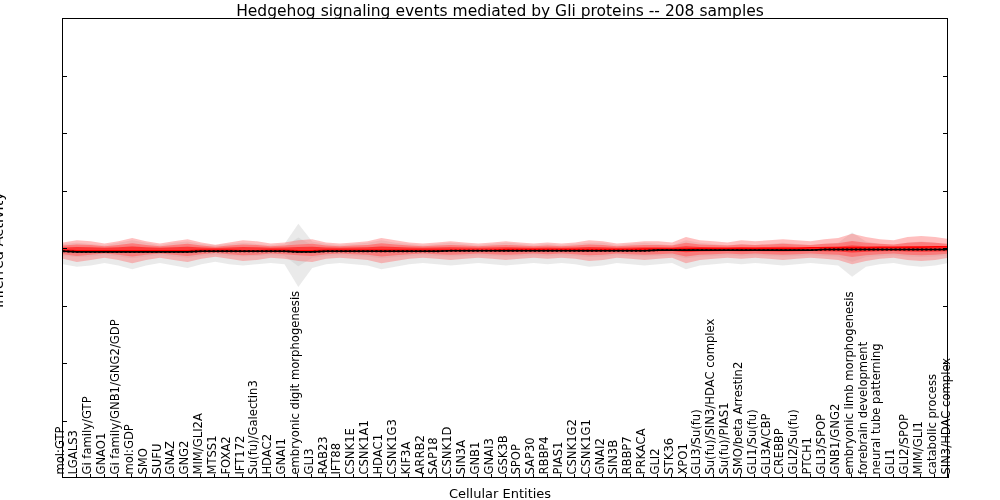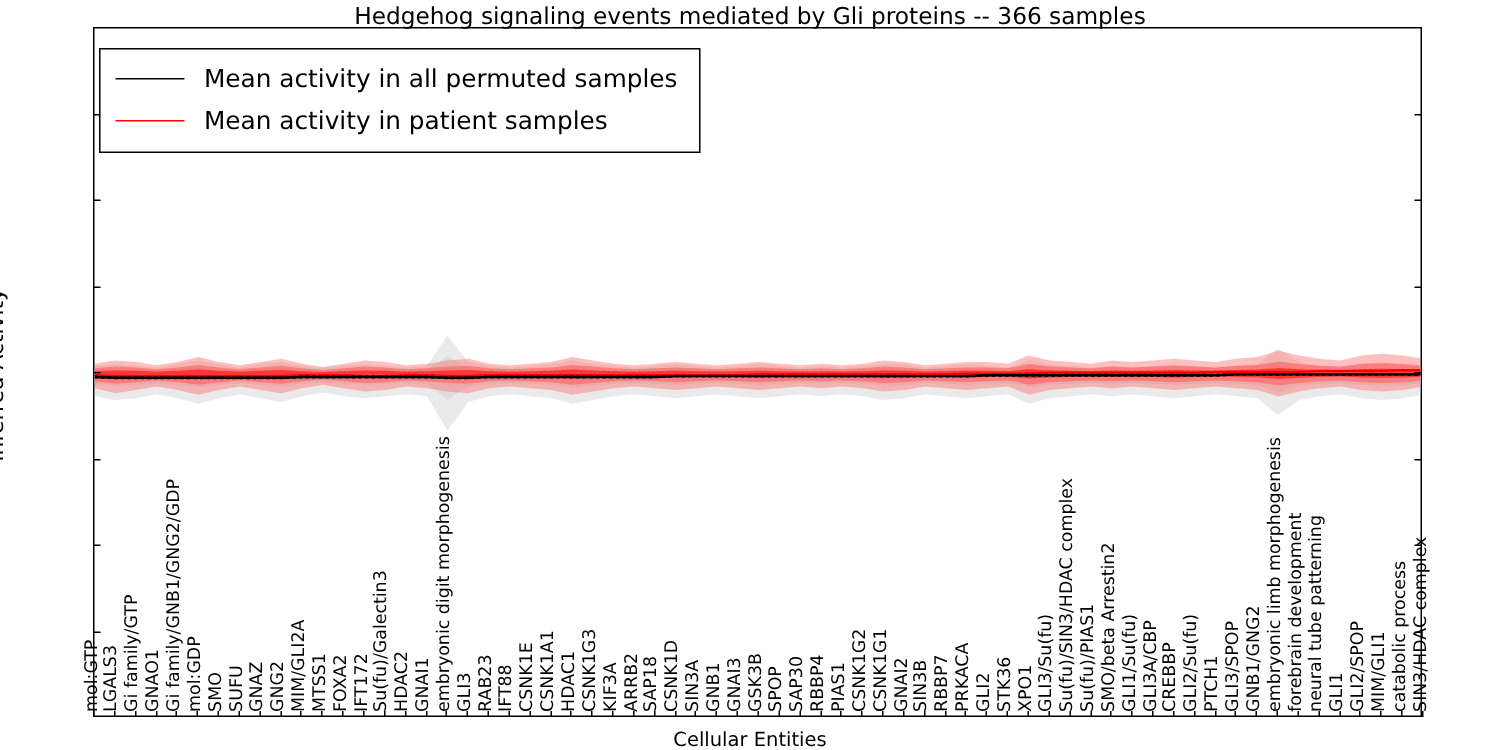--- a/index.html
+++ b/index.html
@@ -50,21 +50,21 @@
   .legline{width:46px;height:0;margin-right:13px;flex:none;}
   .legline.black{border-top:1.4px solid #000;}
   .legline.red{border-top:1.4px solid #ff0000;}
   .legtext{font-size:16.5px;color:#000;white-space:nowrap;}
 </style>
 </head>
 <body>
 
 <div id="fig">
 
-  <div class="title">Hedgehog signaling events mediated by Gli proteins -- 366 samples</div>
+  <div class="title">Hedgehog signaling events mediated by Gli proteins -- 208 samples</div>
 
   <div class="ylabel">Inferred Activity</div>
   <div class="xlabel">Cellular Entities</div>
 
   <div class="axes" id="axes">
     <div class="plotclip">
       <svg class="plotsvg" id="plotsvg" width="886" height="460">
           <polygon points="0.00,224.94 13.84,223.68 27.69,224.94 41.53,226.21 55.38,223.68 69.22,221.15 83.06,223.68 96.91,226.21 110.75,223.68 124.59,222.41 138.44,224.94 152.28,226.21 166.13,224.94 179.97,223.68 193.81,224.94 207.66,226.21 221.50,224.94 235.34,204.70 249.19,222.41 263.03,224.94 276.88,226.21 290.72,224.94 304.56,223.68 318.41,221.15 332.25,223.68 346.09,224.94 359.94,226.21 373.78,224.94 387.63,223.68 401.47,224.94 415.31,226.21 429.16,224.94 443.00,223.68 456.84,224.94 470.69,226.21 484.53,224.94 498.38,226.21 512.22,224.94 526.06,223.68 539.91,223.68 553.75,226.21 567.59,224.94 581.44,223.68 595.28,224.94 609.13,226.21 622.97,221.15 636.81,223.68 650.66,224.94 664.50,226.21 678.34,224.94 692.19,226.21 706.03,224.94 719.88,223.68 733.72,224.94 747.56,226.21 761.41,224.94 775.25,223.68 789.09,213.56 802.94,222.41 816.78,224.94 830.63,226.21 844.47,223.68 858.31,222.41 872.16,223.68 886.00,226.21 886.00,243.91 872.16,246.44 858.31,247.71 844.47,246.44 830.63,243.91 816.78,245.18 802.94,247.71 789.09,257.83 775.25,246.44 761.41,245.18 747.56,243.91 733.72,245.18 719.88,246.44 706.03,245.18 692.19,243.91 678.34,245.18 664.50,243.91 650.66,245.18 636.81,246.44 622.97,250.24 609.13,243.91 595.28,245.18 581.44,246.44 567.59,245.18 553.75,243.91 539.91,246.44 526.06,247.71 512.22,245.18 498.38,243.91 484.53,245.18 470.69,243.91 456.84,245.18 443.00,246.44 429.16,245.18 415.31,243.91 401.47,245.18 387.63,246.44 373.78,245.18 359.94,243.91 346.09,245.18 332.25,247.71 318.41,250.24 304.56,246.44 290.72,245.18 276.88,243.91 263.03,245.18 249.19,248.97 235.34,267.95 221.50,245.18 207.66,243.91 193.81,245.18 179.97,246.44 166.13,245.18 152.28,242.65 138.44,245.18 124.59,248.97 110.75,246.44 96.91,243.91 83.06,246.44 69.22,250.24 55.38,246.44 41.53,243.91 27.69,246.44 13.84,247.71 0.00,245.18" fill="#d9d9d9" fill-opacity="0.55" stroke="none"></polygon>
           <polygon points="0.00,227.70 13.84,227.13 27.69,227.70 41.53,228.28 55.38,227.13 69.22,225.98 83.06,227.13 96.91,228.28 110.75,227.13 124.59,226.55 138.44,227.70 152.28,228.28 166.13,227.70 179.97,227.13 193.81,227.70 207.66,228.28 221.50,227.70 235.34,218.50 249.19,226.55 263.03,227.70 276.88,228.28 290.72,227.70 304.56,227.13 318.41,225.98 332.25,227.13 346.09,227.70 359.94,228.28 373.78,227.70 387.63,227.13 401.47,227.70 415.31,228.28 429.16,227.70 443.00,227.13 456.84,227.70 470.69,228.28 484.53,227.70 498.38,228.28 512.22,227.70 526.06,227.13 539.91,227.13 553.75,228.28 567.59,227.70 581.44,227.13 595.28,227.70 609.13,228.28 622.97,225.98 636.81,227.13 650.66,227.70 664.50,228.28 678.34,227.70 692.19,228.28 706.03,227.70 719.88,227.13 733.72,227.70 747.56,228.28 761.41,227.70 775.25,227.13 789.09,222.53 802.94,226.55 816.78,227.70 830.63,228.28 844.47,227.13 858.31,226.55 872.16,227.13 886.00,228.28 886.00,236.33 872.16,237.47 858.31,238.05 844.47,237.47 830.63,236.33 816.78,236.90 802.94,238.05 789.09,242.65 775.25,237.47 761.41,236.90 747.56,236.33 733.72,236.90 719.88,237.47 706.03,236.90 692.19,236.33 678.34,236.90 664.50,236.33 650.66,236.90 636.81,237.47 622.97,239.20 609.13,236.33 595.28,236.90 581.44,237.47 567.59,236.90 553.75,236.33 539.91,237.47 526.06,238.05 512.22,236.90 498.38,236.33 484.53,236.90 470.69,236.33 456.84,236.90 443.00,237.47 429.16,236.90 415.31,236.33 401.47,236.90 387.63,237.47 373.78,236.90 359.94,236.33 346.09,236.90 332.25,238.05 318.41,239.20 304.56,237.47 290.72,236.90 276.88,236.33 263.03,236.90 249.19,238.63 235.34,247.25 221.50,236.90 207.66,236.33 193.81,236.90 179.97,237.47 166.13,236.90 152.28,235.75 138.44,236.90 124.59,238.63 110.75,237.47 96.91,236.33 83.06,237.47 69.22,239.20 55.38,237.47 41.53,236.33 27.69,237.47 13.84,238.05 0.00,236.90" fill="#d9d9d9" fill-opacity="0.85" stroke="none"></polygon>
           <polygon points="0.00,223.44 13.84,221.26 27.69,222.35 41.53,224.54 55.38,222.35 69.22,219.08 83.06,222.35 96.91,224.54 110.75,222.35 124.59,220.17 138.44,223.44 152.28,225.63 166.13,223.44 179.97,221.26 193.81,222.35 207.66,224.54 221.50,223.44 235.34,221.26 249.19,220.17 263.03,223.44 276.88,224.54 290.72,223.44 304.56,222.35 318.41,219.08 332.25,221.26 346.09,223.44 359.94,224.54 373.78,223.44 387.63,222.35 401.47,223.44 415.31,224.54 429.16,223.44 443.00,222.35 456.84,223.44 470.69,224.54 484.53,223.44 498.38,224.54 512.22,223.44 526.06,221.26 539.91,222.35 553.75,224.54 567.59,223.44 581.44,222.35 595.28,222.35 609.13,223.44 622.97,217.98 636.81,221.26 650.66,222.35 664.50,223.44 678.34,221.26 692.19,222.35 706.03,221.26 719.88,220.17 733.72,221.26 747.56,222.35 761.41,220.17 775.25,219.08 789.09,214.71 802.94,217.98 816.78,220.17 830.63,221.26 844.47,217.98 858.31,216.89 872.16,217.98 886.00,220.17 886.00,238.74 872.16,240.93 858.31,242.02 844.47,240.93 830.63,238.74 816.78,239.83 802.94,242.02 789.09,245.29 775.25,240.93 761.41,239.83 747.56,238.74 733.72,239.83 719.88,240.93 706.03,239.83 692.19,238.74 678.34,239.83 664.50,238.74 650.66,239.83 636.81,240.93 622.97,244.20 609.13,238.74 595.28,239.83 581.44,240.93 567.59,239.83 553.75,238.74 539.91,240.93 526.06,242.02 512.22,239.83 498.38,238.74 484.53,239.83 470.69,238.74 456.84,239.83 443.00,240.93 429.16,239.83 415.31,238.74 401.47,239.83 387.63,240.93 373.78,239.83 359.94,238.74 346.09,239.83 332.25,242.02 318.41,244.20 304.56,240.93 290.72,239.83 276.88,238.74 263.03,239.83 249.19,243.11 235.34,242.02 221.50,239.83 207.66,238.74 193.81,240.93 179.97,242.02 166.13,239.83 152.28,237.65 138.44,239.83 124.59,243.11 110.75,240.93 96.91,238.74 83.06,240.93 69.22,244.20 55.38,240.93 41.53,238.74 27.69,240.93 13.84,243.11 0.00,239.83" fill="#ff6666" fill-opacity="0.42" stroke="none"></polygon>
@@ -206,30 +206,20 @@
       <div class="xcat" style="left: 855.694px; top: auto; bottom: 25px;">embryonic limb morphogenesis</div>
       <div class="xcat" style="left: 869.538px; top: auto; bottom: 25px;">forebrain development</div>
       <div class="xcat" style="left: 883.381px; top: auto; bottom: 25px;">neural tube patterning</div>
       <div class="xcat" style="left: 897.225px; top: auto; bottom: 25px;">GLI1</div>
       <div class="xcat" style="left: 911.069px; top: auto; bottom: 25px;">GLI2/SPOP</div>
       <div class="xcat" style="left: 924.913px; top: auto; bottom: 25px;">MIM/GLI1</div>
       <div class="xcat" style="left: 938.756px; top: auto; bottom: 25px;">catabolic process</div>
       <div class="xcat" style="left: 952.6px; top: auto; bottom: 25px;">SIN3/HDAC complex</div>
     </div>
 
-  <div class="legend">
-    <div class="legrow">
-      <span class="legline black"></span>
-      <span class="legtext">Mean activity in all permuted samples</span>
-    </div>
-    <div class="legrow">
-      <span class="legline red"></span>
-      <span class="legtext">Mean activity in patient samples</span>
-    </div>
-  </div>
 
 <div class="ytickmark" style="position: absolute; top: 420.5px; left: 62px; width: 5px;"></div>
     <div class="ytickmark r" style="position: absolute; top: 420.5px; left: 943px; width: 5px;"></div>
     <div class="ytickmark" style="position: absolute; top: 363px; left: 62px; width: 5px;"></div>
     <div class="ytickmark r" style="position: absolute; top: 363px; left: 943px; width: 5px;"></div>
     <div class="ytickmark" style="position: absolute; top: 305.5px; left: 62px; width: 5px;"></div>
     <div class="ytickmark r" style="position: absolute; top: 305.5px; left: 943px; width: 5px;"></div>
     <div class="ytickmark" style="position: absolute; top: 248px; left: 62px; width: 5px;"></div>
     <div class="ytickmark r" style="position: absolute; top: 248px; left: 943px; width: 5px;"></div>
     <div class="ytickmark" style="position: absolute; top: 190.5px; left: 62px; width: 5px;"></div>

